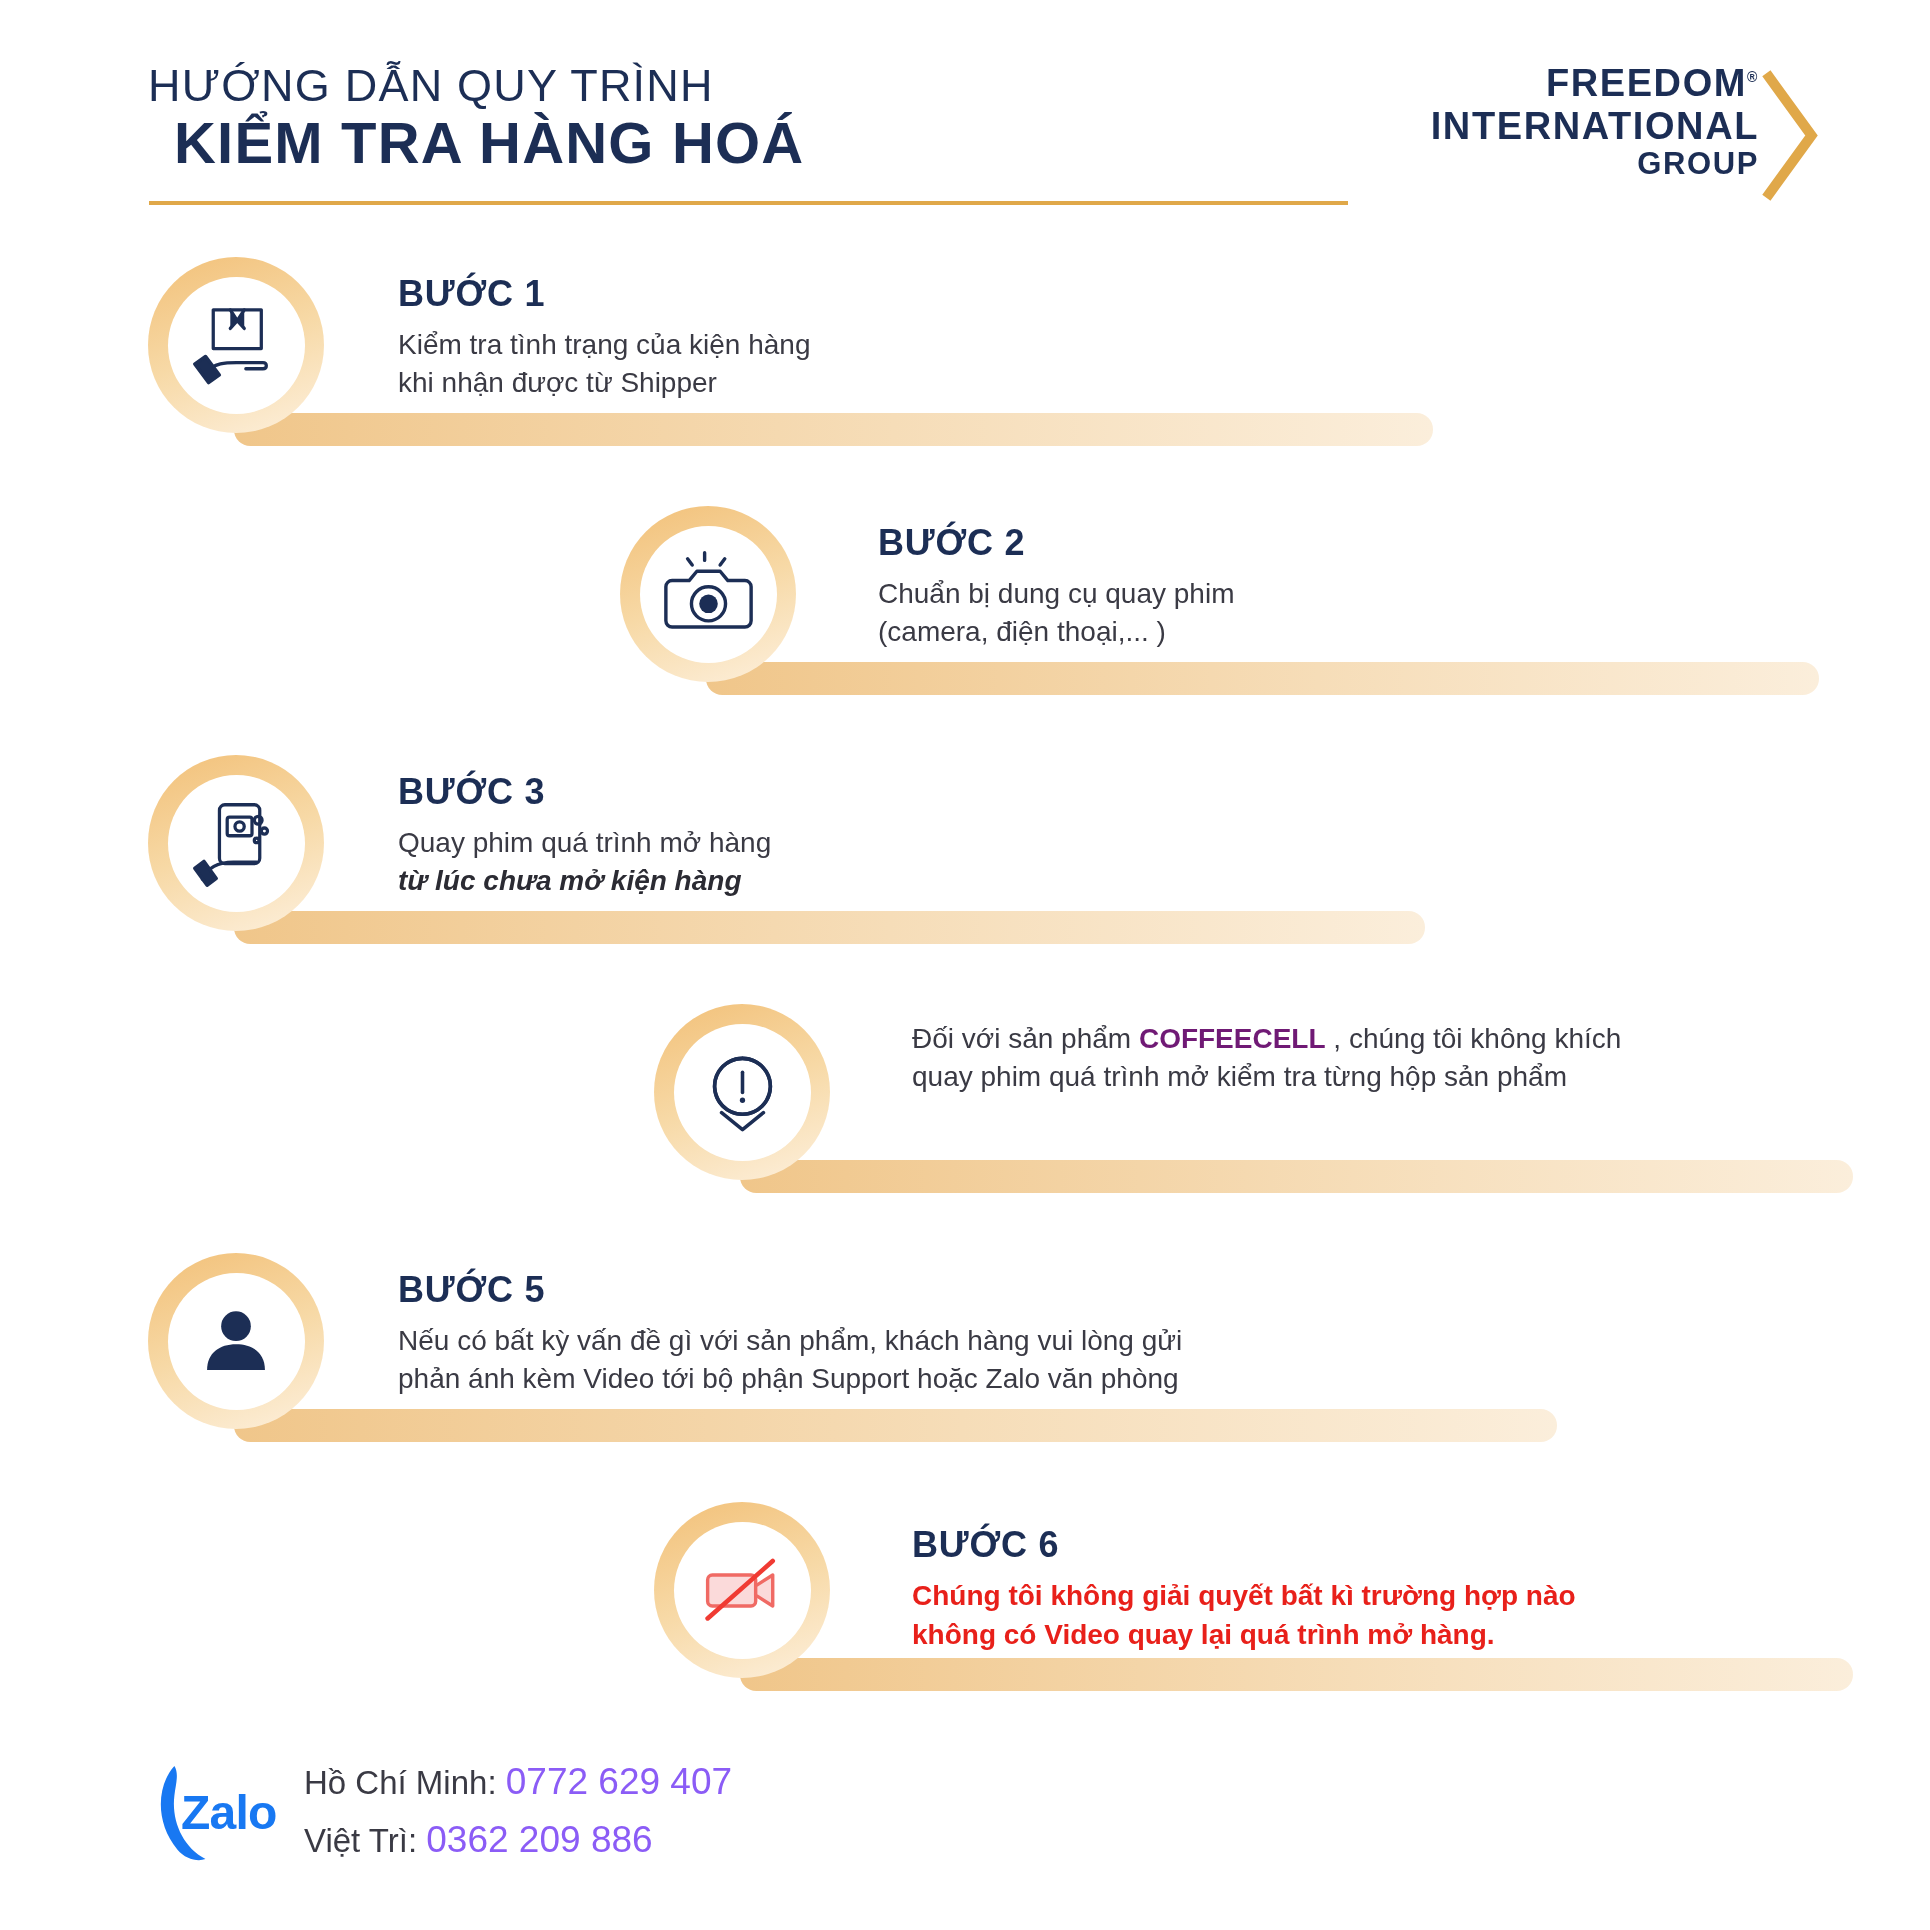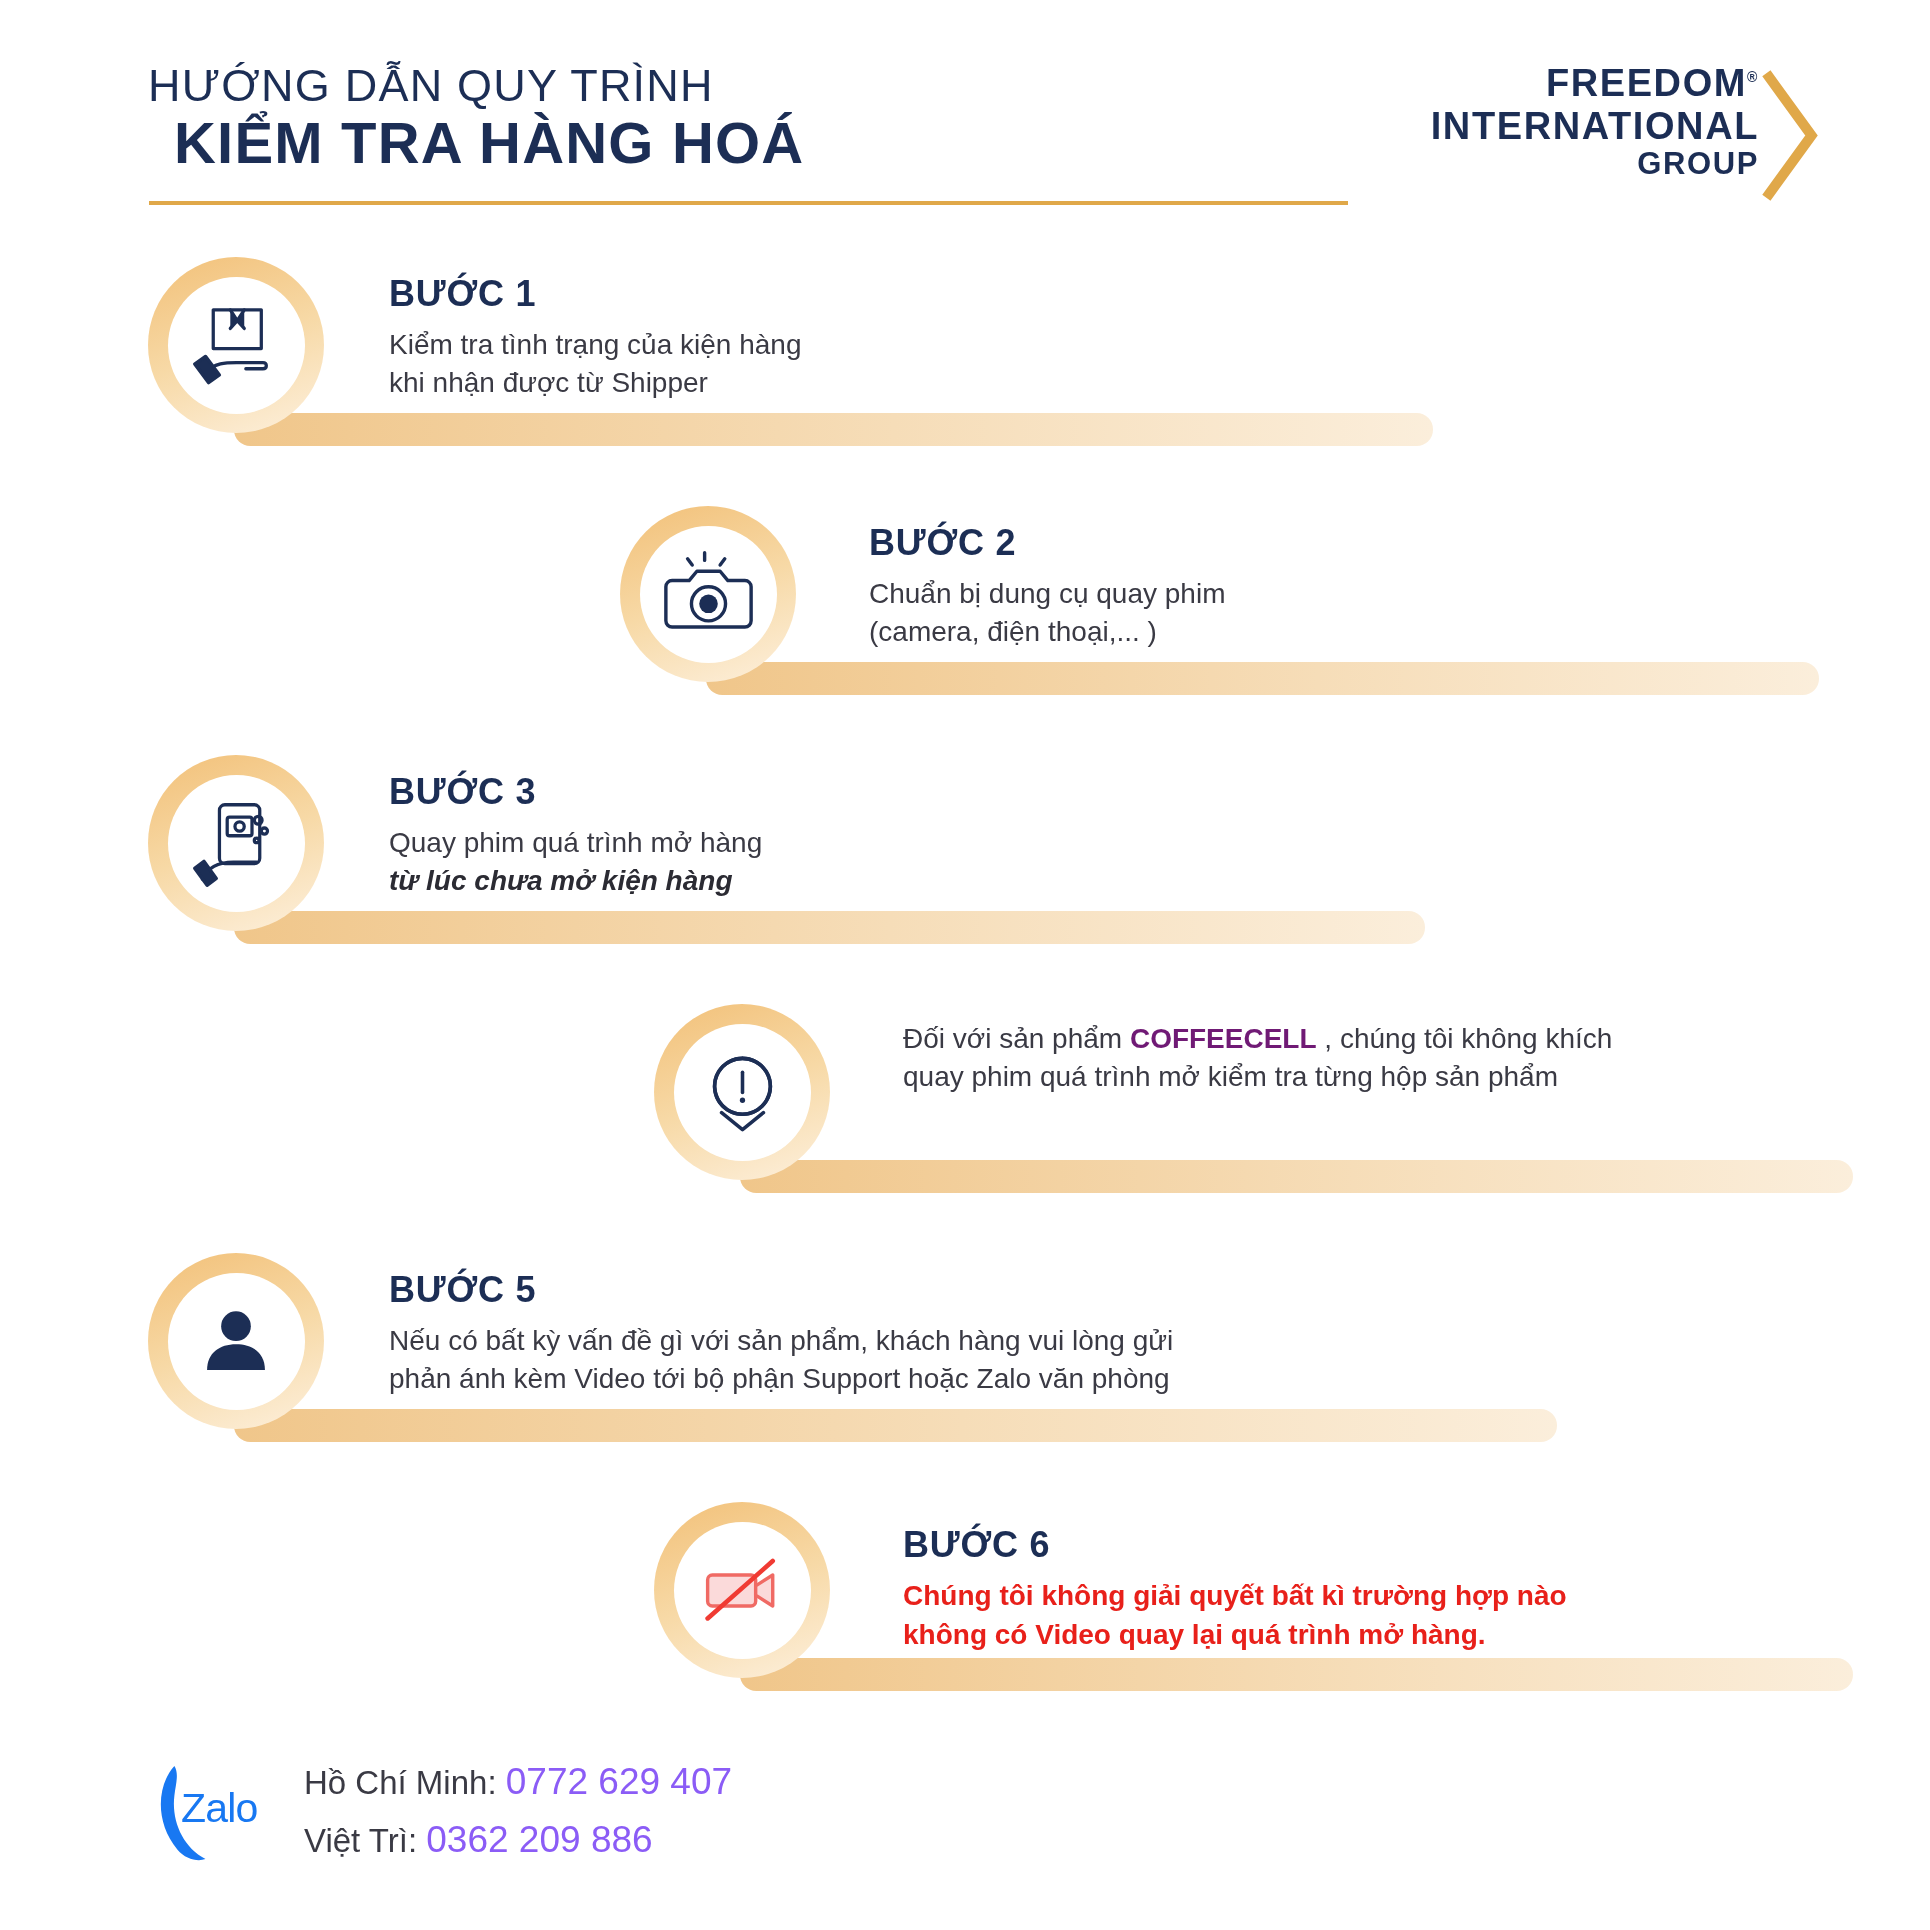--- a/index.html
+++ b/index.html
@@ -110,20 +110,21 @@
     height: 137px;
     border-radius: 50%;
     background: #ffffff;
     display: flex;
     align-items: center;
     justify-content: center;
   }
   .step-text {
     position: absolute;
     z-index: 4;
+    margin-left: 9px;
   }
   .step-label {
     font-size: 36px;
     font-weight: bold;
     letter-spacing: 0.8px;
     color: #1c2e55;
     margin-bottom: 11px;
   }
   .step-desc {
     font-size: 28px;
@@ -150,22 +151,22 @@
     position: absolute;
     left: 0;
     top: 11px;
     width: 132px;
     height: 109px;
   }
   .zalo-text {
     position: absolute;
     left: 33px;
     top: 26.5px;
-    font-size: 41px;
-    font-weight: normal;
+    font-size: 48px;
+    font-weight: bold;
     color: #1878f2;
     letter-spacing: -0.8px;
   }
   .contact {
     position: absolute;
     left: 156px;
     top: 6.2px;
   }
   .contact-row {
     font-size: 33px;

